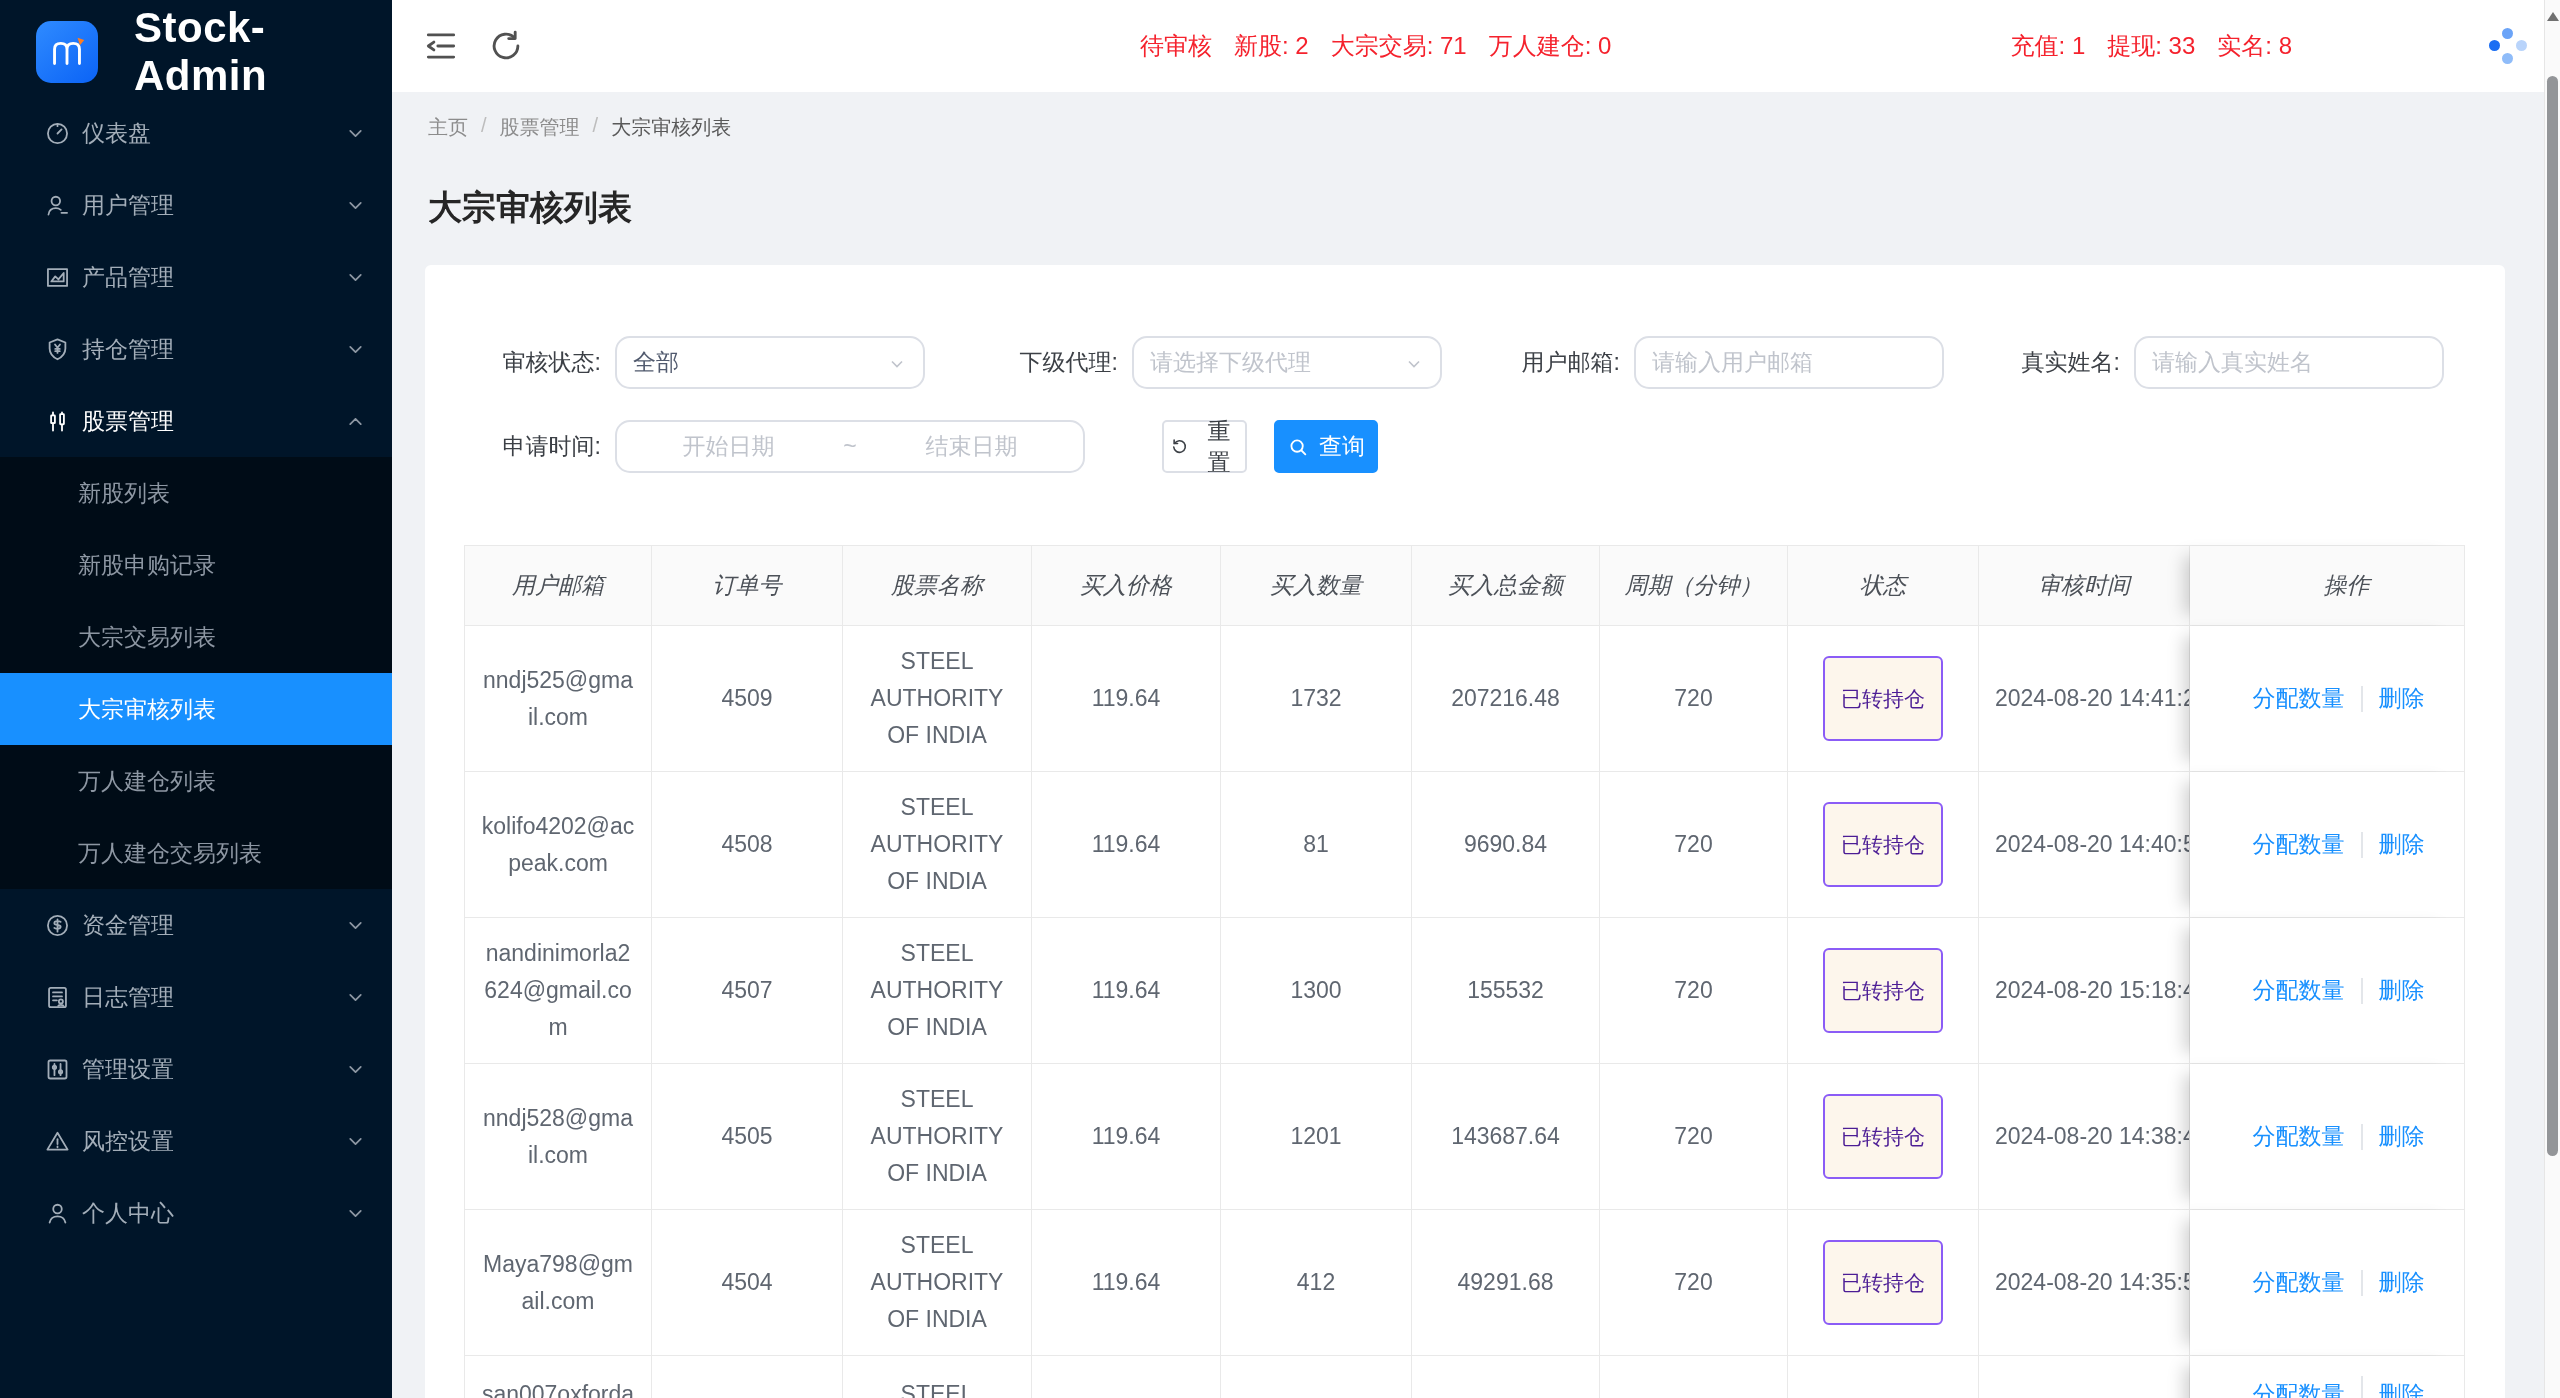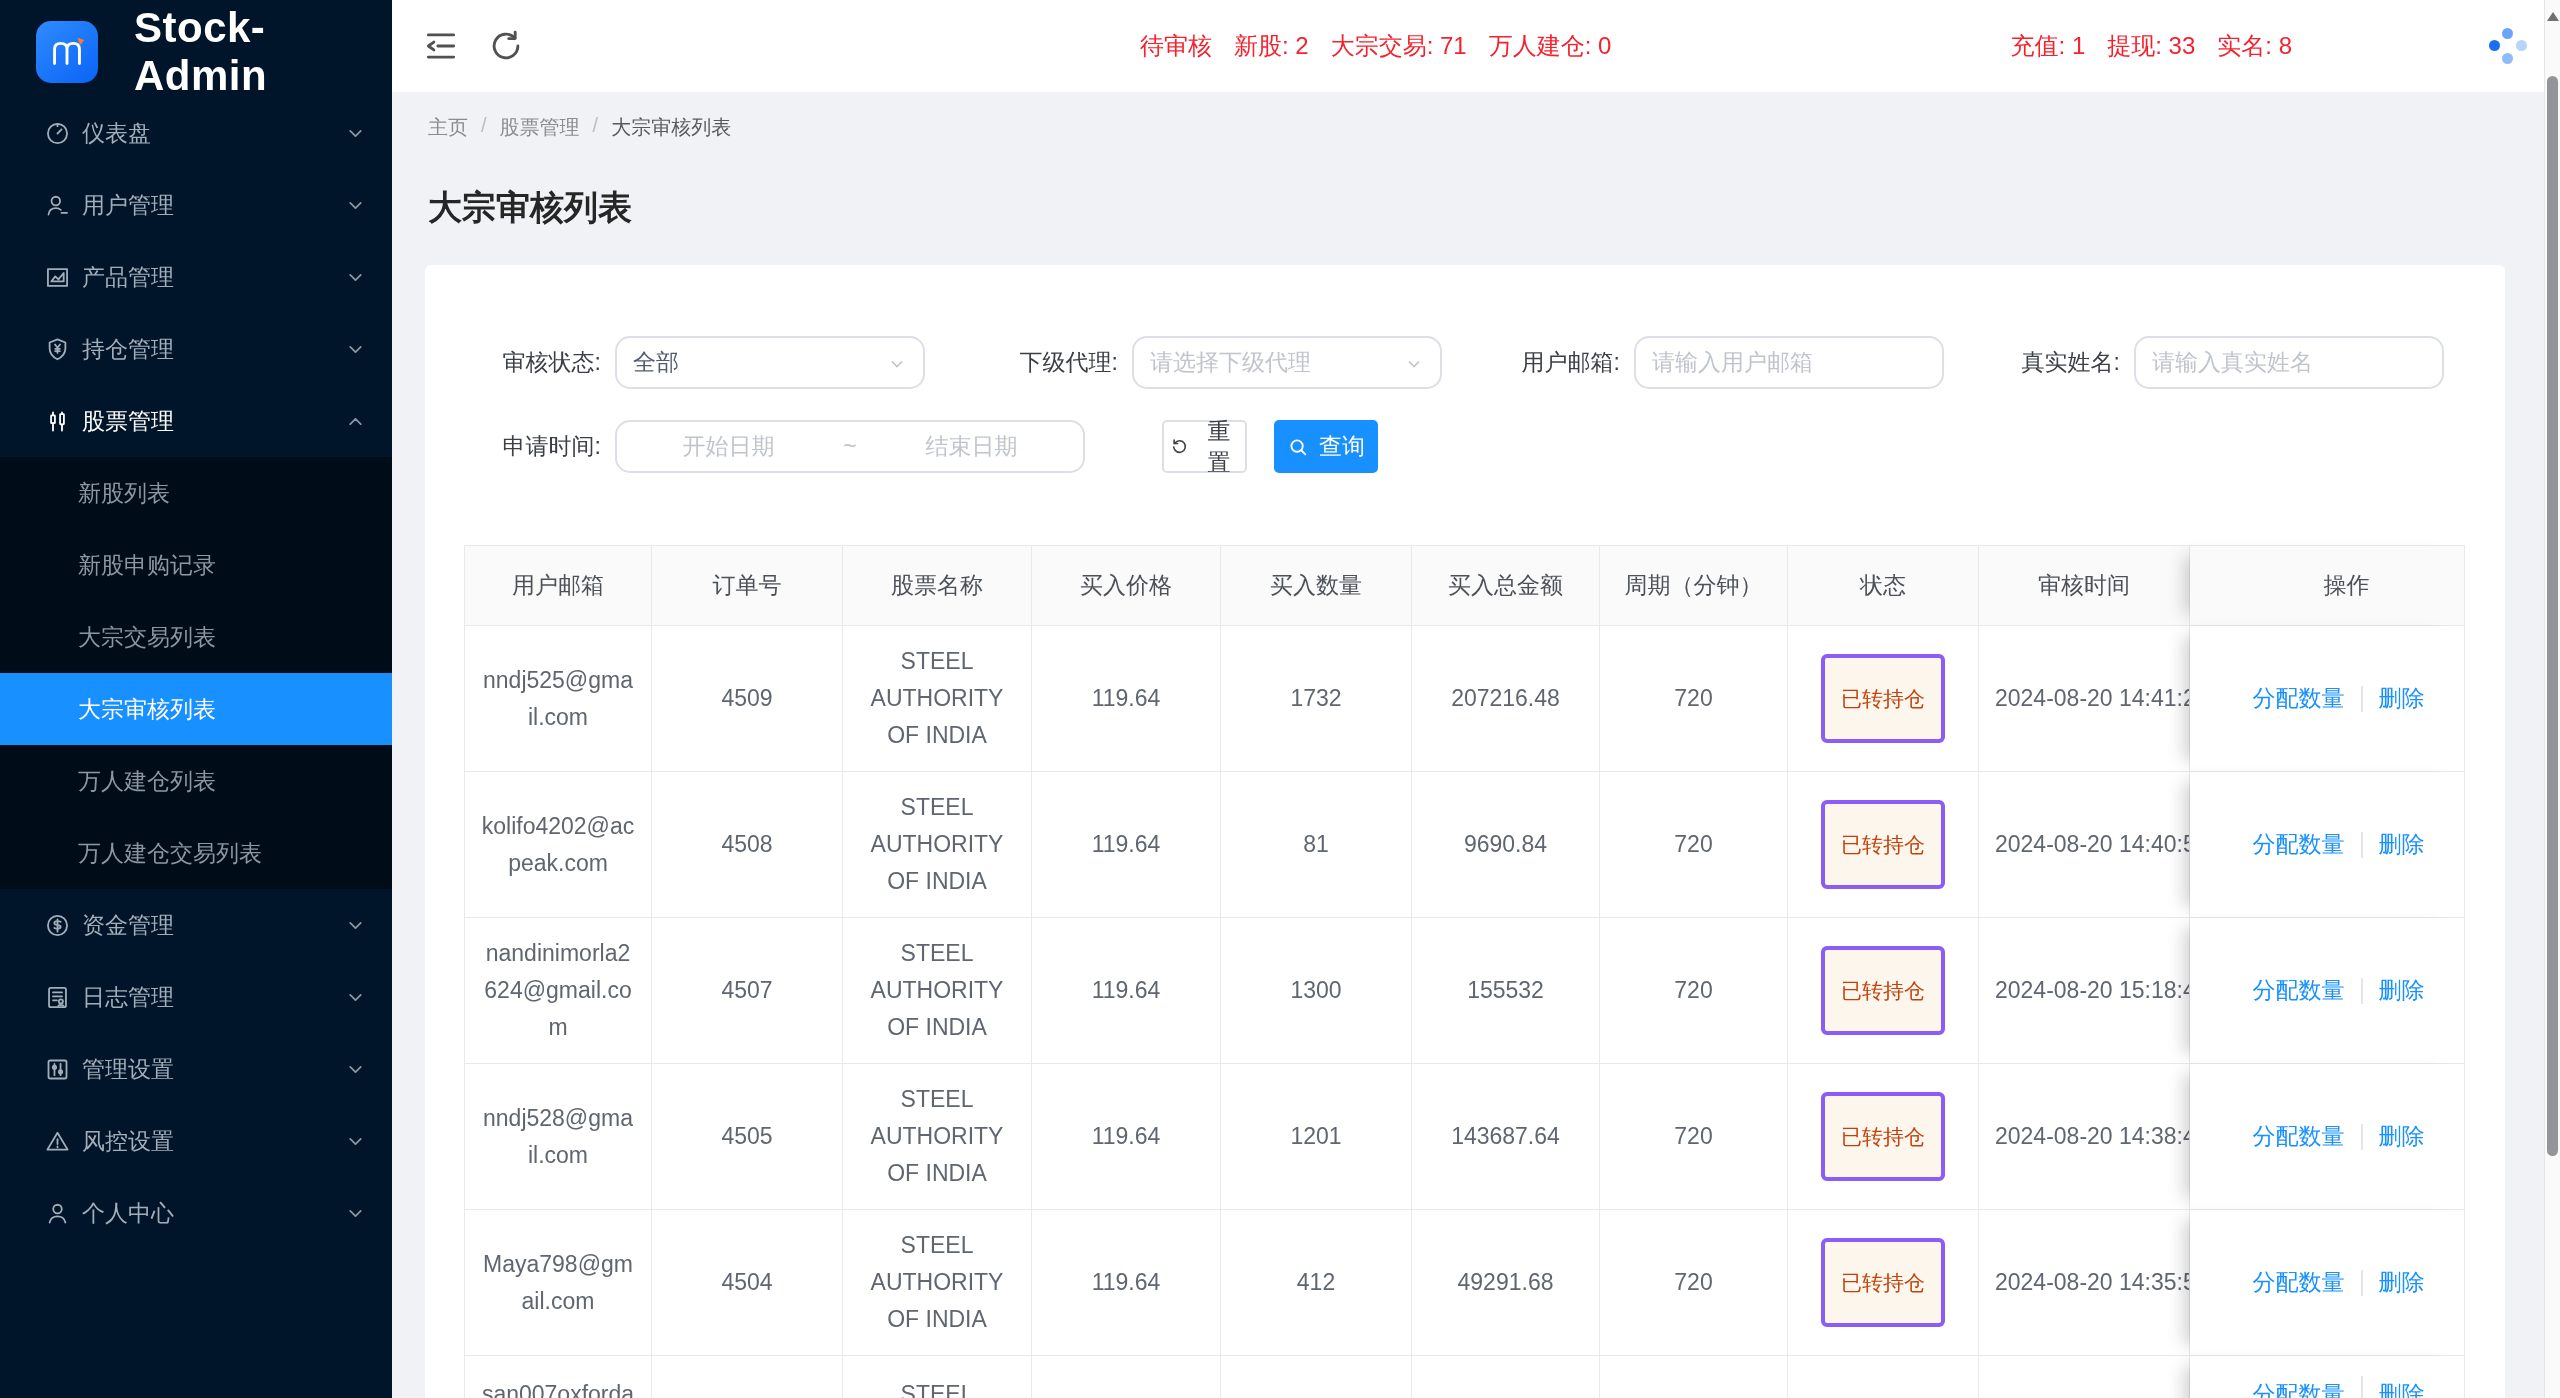--- a/index.html
+++ b/index.html
@@ -60,34 +60,34 @@
   .datebox .tilde{flex:none;width:40px;color:#c0c4cc;}
   .btn{height:53px;border-radius:5px;box-sizing:border-box;display:flex;align-items:center;justify-content:center;
        gap:10px;font-size:23px;cursor:pointer;}
   .btn-reset{width:85px;background:#fff;border:2px solid #dcdfe6;color:#3c4046;}
   .btn-query{width:104px;background:#1890ff;border:2px solid #1890ff;color:#fff;}
   .btn svg{width:22px;height:22px;}
 
   
   .table{position:absolute;left:39px;top:280px;width:2001px;border:1px solid #e9e9e9;box-sizing:border-box;}
   .grid{display:grid;grid-template-columns:187px 191px 189px 189px 191px 188px 188px 191px 211px 274px;}
-  .thead{background:#14b8a6;border-bottom:1px solid #e9e9e9;}
+  .thead{background:#14b8a6;border-bottom:1px solid #e9e9e9;font-style:italic;}
   .th{height:79px;display:flex;align-items:center;justify-content:center;font-size:23px;color:#4c5158;
       border-right:1px solid #e9e9e9;background:#fafafa;}
   .trow{border-bottom:1px solid #e9e9e9;}
   .td{height:145px;display:flex;align-items:center;justify-content:center;text-align:center;
       font-size:23px;color:#5f6670;border-right:1px solid #e9e9e9;padding:0 16px;box-sizing:border-box;
       overflow:hidden;line-height:1.6;}
   .grid>*:last-child{border-right:none;}
   .td-email{word-break:break-all;}
   .td-stock span{display:inline-block;max-width:135px;}
   .td-time{justify-content:flex-start;white-space:nowrap;}
   .col-op{position:relative;z-index:1;background:#ffffff;box-shadow:-16px 0 16px -10px rgba(0,0,0,0.18);padding-left:39px;}
   .thead .col-op{background:#fafafa;}
-  .badge{font-size:21px;color:#c2410c;background:#fdf6ec;border:4px solid #8b5cf6;border-radius:6px;
+  .badge{font-size:21px;color:#4c1d95;background:#fdf6ec;border:2px solid #8b5cf6;border-radius:6px;
          padding:24px 16px;white-space:nowrap;}
   .badge:empty{display:none;}
   .op-link{color:#1890ff;cursor:pointer;white-space:nowrap;}
   .op-div{width:2px;height:26px;background:#e3e6ea;margin:0 16px;}
   .trow.top .td{align-items:flex-start;padding-top:20px;}
 
   
   .sb{position:absolute;right:0;top:0;width:16px;height:1398px;background:#fafafa;border-left:1px solid #e6e6e6;
       box-sizing:border-box;z-index:50;}
   .sb-arrow{position:absolute;left:2px;top:12px;width:0;height:0;border-left:6px solid transparent;

